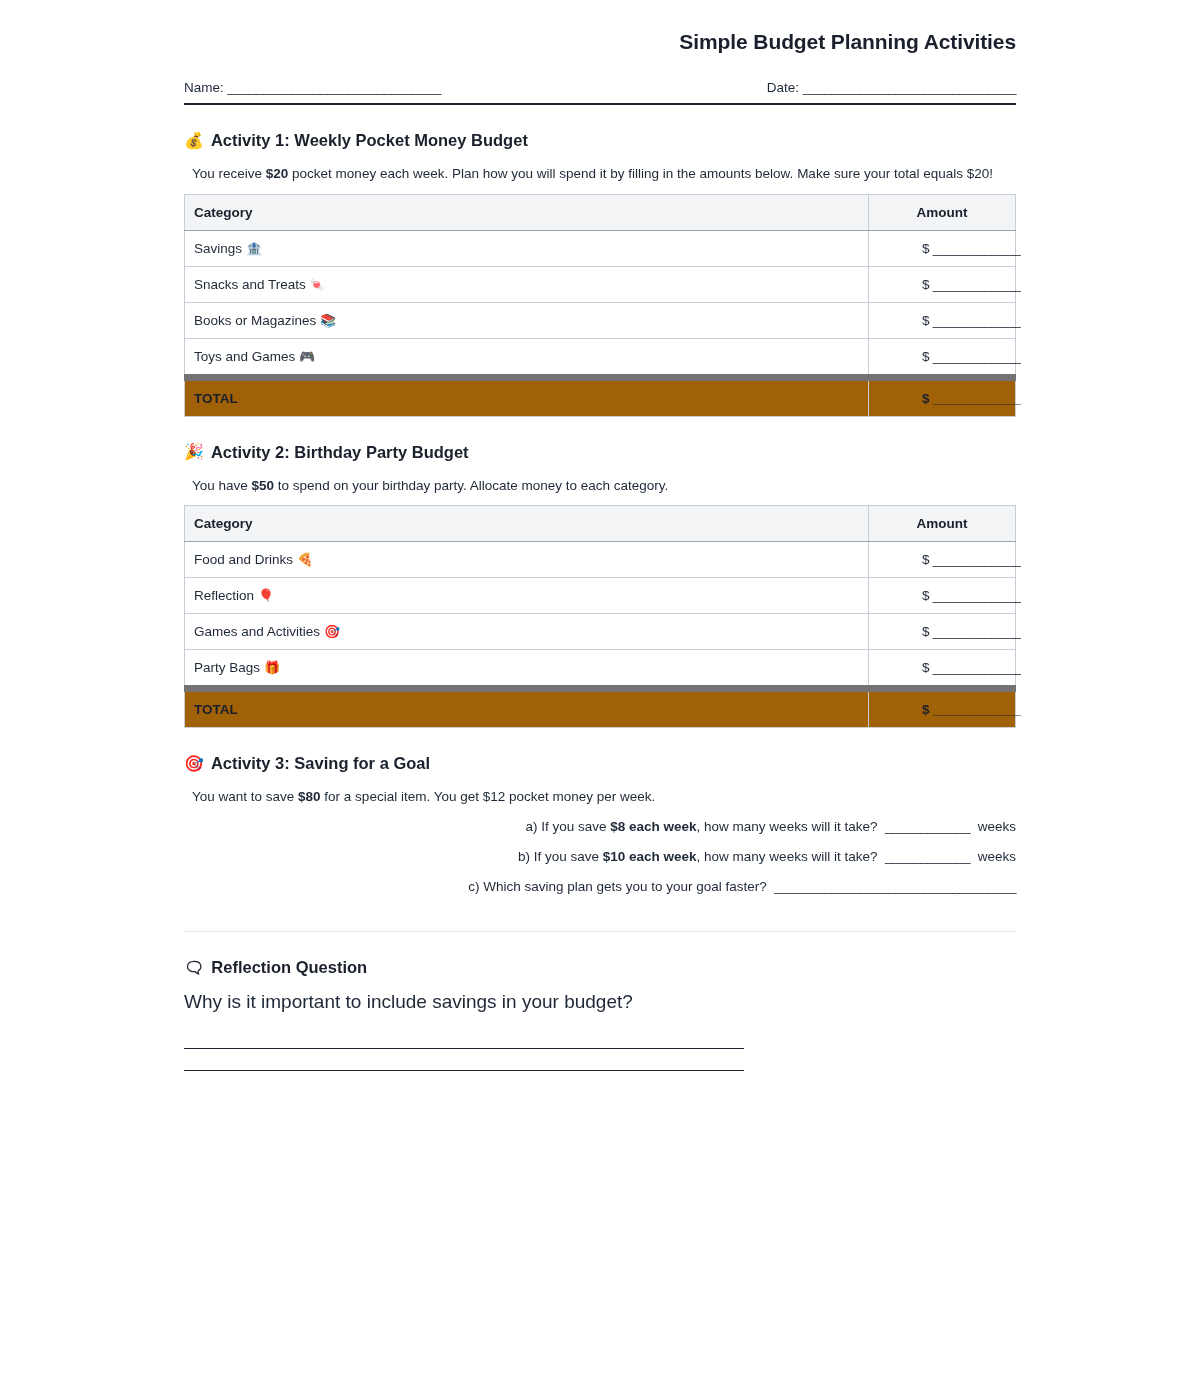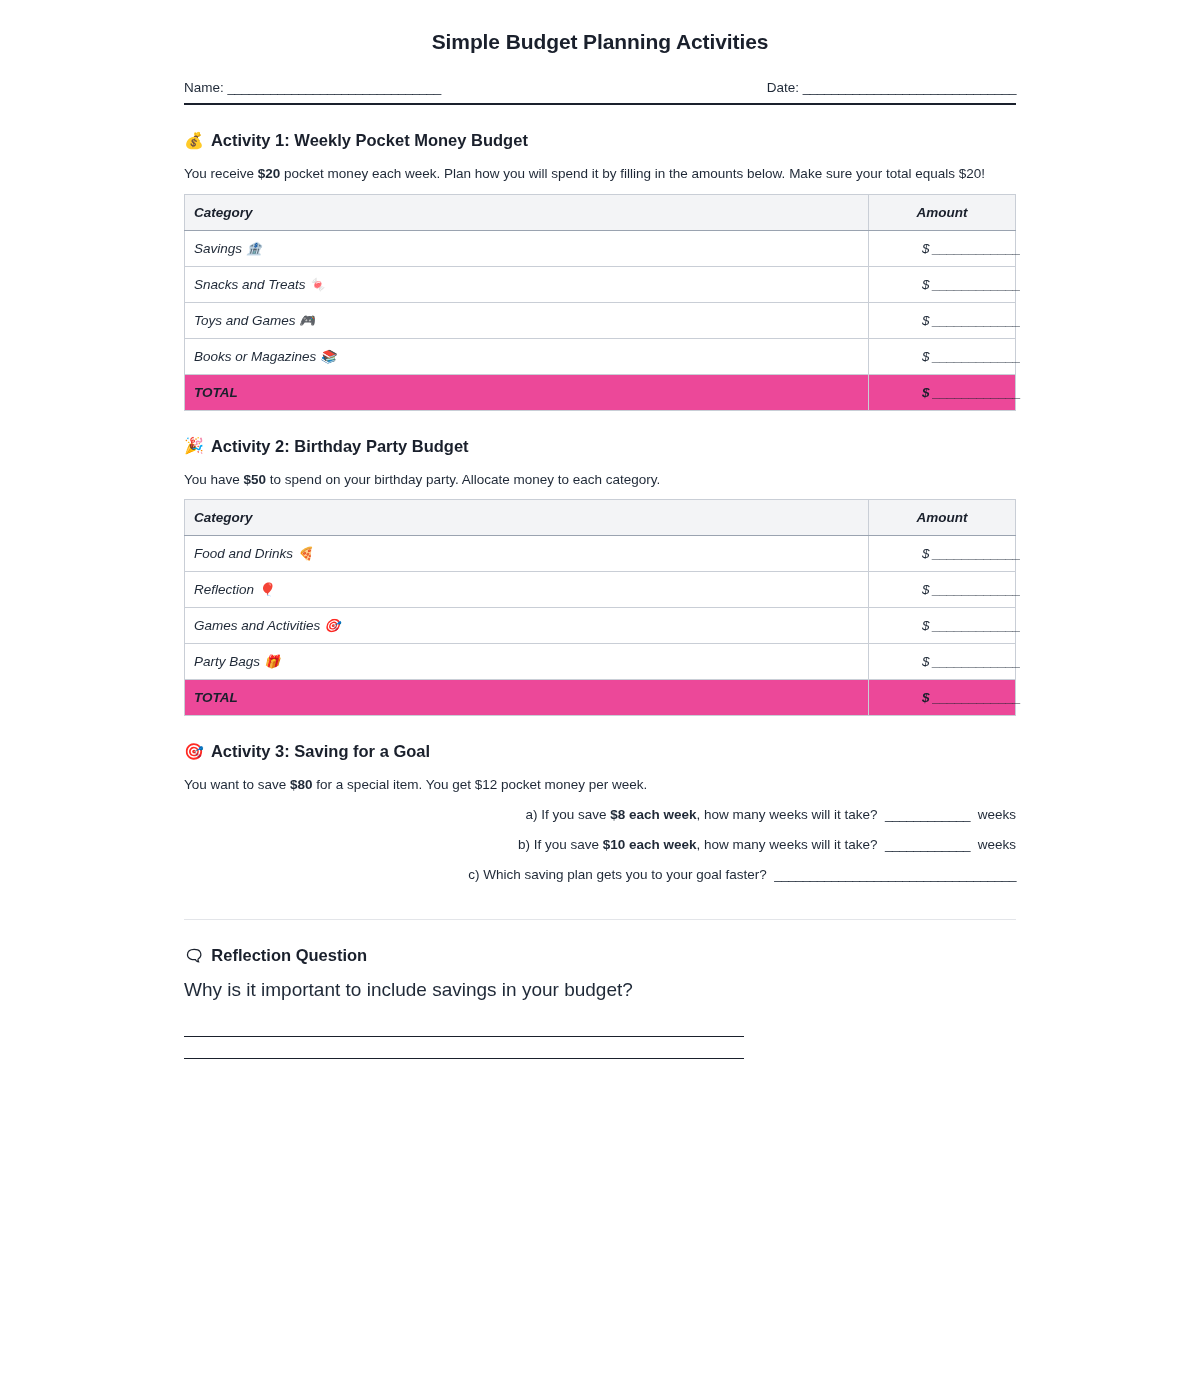--- a/index.html
+++ b/index.html
@@ -25,21 +25,21 @@
   .sheet {
     width: 832px;
     margin: 0 auto;
     padding-top: 30px;
   }
 
   
   .doc-title {
     font-size: 21px;
     font-weight: bold;
-    text-align: center;
+    text-align: right;
     color: #1a202c;
     letter-spacing: -0.1px;
     margin: 0 0 26px 0;
   }
 
   
   .meta-row {
     display: flex;
     justify-content: space-between;
     align-items: baseline;
@@ -72,32 +72,31 @@
   .section-heading .bubble-icon {
     font-size: 16px;
     line-height: 1;
     color: #1a202c;
   }
 
   .intro-text {
     font-size: 13.5px;
     line-height: 1.45;
     color: #1f2937;
-    margin: 0 0 10px 0;
+    margin: 0 0 10px 8px;
   }
   .intro-text b { font-weight: bold; }
 
   
   table.budget {
     width: 100%;
     border-collapse: collapse;
     border: 1px solid #9aa3b0;
     margin: 0 0 4px 0;
     table-layout: fixed;
-    font-style: italic;
   }
   table.budget th,
   table.budget td {
     border: 1px solid #c9ced6;
     padding: 10px 9px;
     font-size: 13.5px;
     text-align: left;
     vertical-align: middle;
     color: #1f2937;
   }
@@ -117,23 +116,23 @@
   td.col-category .emoji {
     margin-left: 4px;
     font-size: 13px;
   }
   td.col-amount .money {
     white-space: pre;
     letter-spacing: -0.2px;
     margin-left: 44px;
   }
   tr.total-row td {
-    background: #ec4899;
-    font-weight: bold;
-    border-top: 1px solid #737373;
+    background: #a16207;
+    font-weight: bold;
+    border-top: 7px solid #737373;
     color: #1a202c;
   }
 
   
   .q-list {
     margin: 0 0 0 0;
     padding: 0;
     list-style: none;
     text-align: right;
   }
@@ -200,25 +199,25 @@
       <tbody>
         <tr>
           <td class="col-category"><span>Savings</span><span class="emoji">🏦</span></td>
           <td class="col-amount"><span class="money">$ ____________</span></td>
         </tr>
         <tr>
           <td class="col-category"><span>Snacks and Treats</span><span class="emoji">🍬</span></td>
           <td class="col-amount"><span class="money">$ ____________</span></td>
         </tr>
         <tr>
+          <td class="col-category"><span>Books or Magazines</span><span class="emoji">📚</span></td>
+          <td class="col-amount"><span class="money">$ ____________</span></td>
+        </tr>
+        <tr>
           <td class="col-category"><span>Toys and Games</span><span class="emoji">🎮</span></td>
-          <td class="col-amount"><span class="money">$ ____________</span></td>
-        </tr>
-        <tr>
-          <td class="col-category"><span>Books or Magazines</span><span class="emoji">📚</span></td>
           <td class="col-amount"><span class="money">$ ____________</span></td>
         </tr>
         <tr class="total-row">
           <td class="col-category">TOTAL</td>
           <td class="col-amount"><span class="money">$ ____________</span></td>
         </tr>
       </tbody>
     </table>
 
     <div class="section-heading">

